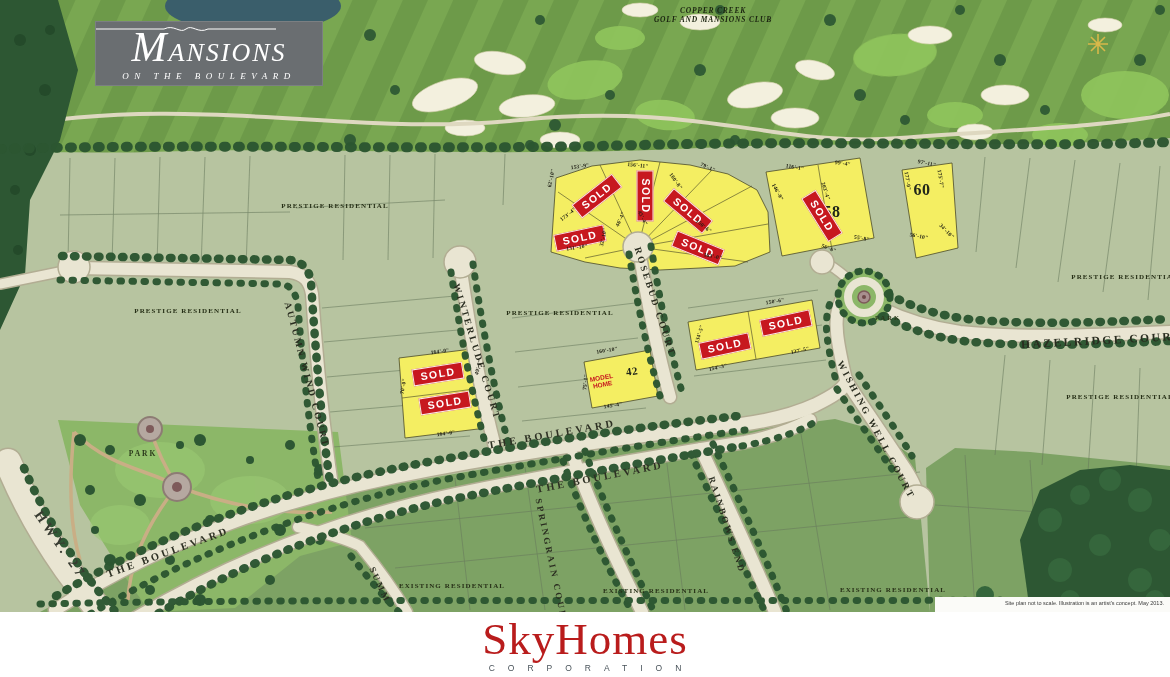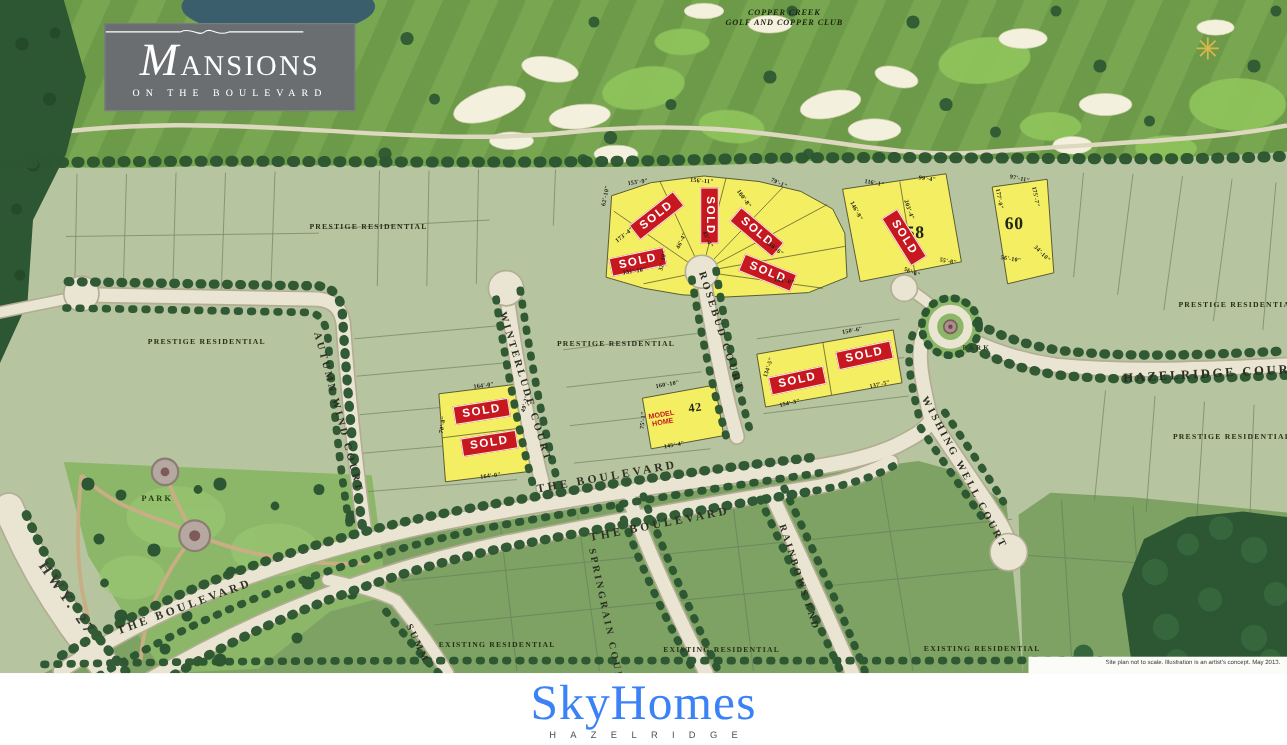--- a/index.html
+++ b/index.html
@@ -14,30 +14,30 @@
   .area{font-size:7px;font-weight:bold;letter-spacing:1.1px;color:#273017;}
   .parklbl{font-size:7.5px;font-weight:bold;letter-spacing:2px;color:#2c3a1c;}
   .golf-lbl{font-size:7.5px;font-weight:bold;letter-spacing:.8px;color:#1b2410;text-align:center;line-height:1.15;font-style:italic;}
   .lotnum{font-weight:bold;color:#21261a;font-size:16px;letter-spacing:.5px;}
   .lotnum.small{font-size:11px;}
   .sold{position:absolute;transform:translate(-50%,-50%);background:#c7181f;color:#fff;
         font-family:"Liberation Sans",sans-serif;font-weight:bold;font-size:10.5px;letter-spacing:1.5px;
         padding:1px 7px 2px;border:1px solid rgba(255,255,255,.9);white-space:nowrap;}
   .model{position:absolute;transform:translate(-50%,-50%);width:30px;color:#c7181f;font-size:6.5px;font-weight:bold;
          line-height:1.1;text-align:center;font-family:"Liberation Sans",sans-serif;}
-  .mlogo{position:absolute;left:95px;top:21px;width:228px;height:80px;background:#6a6e71;border:1px solid #7b7f82;
-         display:flex;flex-direction:column;align-items:center;justify-content:center;color:#fff;box-sizing:border-box;}
+  .mlogo{position:absolute;left:95px;top:21px;width:228px;height:65px;background:#6a6e71;border:1px solid #7b7f82;
+         display:flex;flex-direction:column;align-items:center;justify-content:center;color:#fff;box-sizing:border-box;font-style:italic;}
   .mlogo .name{display:block;font-size:26px;letter-spacing:2px;line-height:1;}
   .mlogo .name::first-letter{font-size:42px;font-style:italic;}
   .mlogo .tag{font-size:9px;letter-spacing:5.5px;margin-top:3px;text-align:right;}
   .mlogo .rule{margin-top:2px;}
   .disclaimer{position:absolute;right:6px;top:600px;font-size:5.5px;color:#3a3a3a;font-family:"Liberation Sans",sans-serif;}
   #footer{position:absolute;left:0;top:612px;width:1170px;height:65px;background:#ffffff;
           display:flex;flex-direction:column;align-items:center;justify-content:center;}
-  .sk{font-family:"Liberation Serif",serif;color:#3b82f6;font-size:45px;line-height:1;letter-spacing:1px;}
+  .sk{font-family:"Liberation Serif",serif;color:#b91c1c;font-size:45px;line-height:1;letter-spacing:1px;}
   .skc{font-family:"Liberation Sans",sans-serif;color:#49535a;font-size:8.5px;letter-spacing:13px;margin-top:1px;padding-left:13px;}
 </style>
 </head>
 <body>
 
 <div id="stage">
 <div id="map">
 
 <svg width="1170" height="612" viewBox="0 0 1170 612">
   <defs>
@@ -283,21 +283,21 @@
   <span class="name">MANSIONS</span>
   <svg class="rule" width="180" height="10">
     <path d="M0,5 H68 M112,5 H180" stroke="#fff" stroke-width="1"></path>
     <path d="M68,5 C78,0 84,10 90,5 C96,0 102,10 112,5" stroke="#fff" stroke-width="1" fill="none"></path>
   </svg>
   <span class="tag">ON THE BOULEVARD</span>
 </div>
 
 <div class="lbl golf-lbl" style="left:713px;top:16px;">
   <div>COPPER CREEK</div>
-  <div>GOLF AND COPPER CLUB</div>
+  <div>GOLF AND MANSIONS CLUB</div>
 </div>
 
 <span class="lbl hwy" style="left:60px;top:545px;transform:translate(-50%,-50%) rotate(55deg);">HWY. 27</span>
 <span class="lbl blvd" style="left:168px;top:552px;transform:translate(-50%,-50%) rotate(-20deg);">THE BOULEVARD</span>
 <span class="lbl blvd" style="left:552px;top:434px;transform:translate(-50%,-50%) rotate(-10deg);">THE BOULEVARD</span>
 <span class="lbl blvd" style="left:600px;top:477px;transform:translate(-50%,-50%) rotate(-11deg);">THE BOULEVARD</span>
 <span class="lbl street" style="left:307px;top:375px;transform:translate(-50%,-50%) rotate(75deg);">AUTUMN WIND COURT</span>
 <span class="lbl street" style="left:477px;top:352px;transform:translate(-50%,-50%) rotate(73deg);">WINTERLUDE COURT</span>
 <span class="lbl street" style="left:655px;top:302px;transform:translate(-50%,-50%) rotate(72deg);">ROSEBUD COURT</span>
 <span class="lbl street" style="left:876px;top:430px;transform:translate(-50%,-50%) rotate(62deg);">WISHING WELL COURT</span>
@@ -312,21 +312,21 @@
 <span class="lbl area" style="left:1125px;top:277px;">PRESTIGE RESIDENTIAL</span>
 <span class="lbl area" style="left:1120px;top:397px;">PRESTIGE RESIDENTIAL</span>
 <span class="lbl area" style="left:452px;top:586px;">EXISTING RESIDENTIAL</span>
 <span class="lbl area" style="left:656px;top:591px;">EXISTING RESIDENTIAL</span>
 <span class="lbl area" style="left:893px;top:590px;">EXISTING RESIDENTIAL</span>
 <span class="lbl parklbl" style="left:143px;top:453px;">PARK</span>
 <span class="lbl parklbl" style="left:888px;top:317px;font-size:6.5px;">PARK</span>
 
 <span class="lbl lotnum small" style="left:632px;top:371px;transform:translate(-50%,-50%) rotate(-8deg);">42</span>
 <span class="lbl lotnum" style="left:832px;top:212px;">58</span>
-<span class="lbl lotnum" style="left:922px;top:204px;">60</span>
+<span class="lbl lotnum" style="left:922px;top:190px;">60</span>
 
 <div class="sold" style="left:597px;top:196px;transform:translate(-50%,-50%) rotate(-38deg);">SOLD</div>
 <div class="sold" style="left:645px;top:196px;transform:translate(-50%,-50%) rotate(90deg);">SOLD</div>
 <div class="sold" style="left:688px;top:211px;transform:translate(-50%,-50%) rotate(40deg);">SOLD</div>
 <div class="sold" style="left:580px;top:238px;transform:translate(-50%,-50%) rotate(-12deg);">SOLD</div>
 <div class="sold" style="left:698px;top:248px;transform:translate(-50%,-50%) rotate(22deg);">SOLD</div>
 <div class="sold" style="left:822px;top:216px;transform:translate(-50%,-50%) rotate(58deg);">SOLD</div>
 <div class="sold" style="left:438px;top:374px;transform:translate(-50%,-50%) rotate(-9deg);">SOLD</div>
 <div class="sold" style="left:445px;top:403px;transform:translate(-50%,-50%) rotate(-9deg);">SOLD</div>
 <div class="sold" style="left:725px;top:346px;transform:translate(-50%,-50%) rotate(-12deg);">SOLD</div>
@@ -367,15 +367,15 @@
 <span class="lbl dim" style="left:775px;top:301px;transform:translate(-50%,-50%) rotate(-10deg);">150'-6"</span>
 <span class="lbl dim" style="left:718px;top:367px;transform:translate(-50%,-50%) rotate(-12deg);">154'-3"</span>
 <span class="lbl dim" style="left:800px;top:350px;transform:translate(-50%,-50%) rotate(-12deg);">137'-5"</span>
 <span class="lbl dim" style="left:699px;top:334px;transform:translate(-50%,-50%) rotate(-72deg);">134'-5"</span>
 
 <div class="disclaimer">Site plan not to scale. Illustration is an artist's concept. May 2013.</div>
 </div>
 
 <div id="footer">
   <div class="sk">SkyHomes</div>
-  <div class="skc">HAZELRIDGE</div>
+  <div class="skc">CORPORATION</div>
 </div>
 </div>
 
 </body></html>

